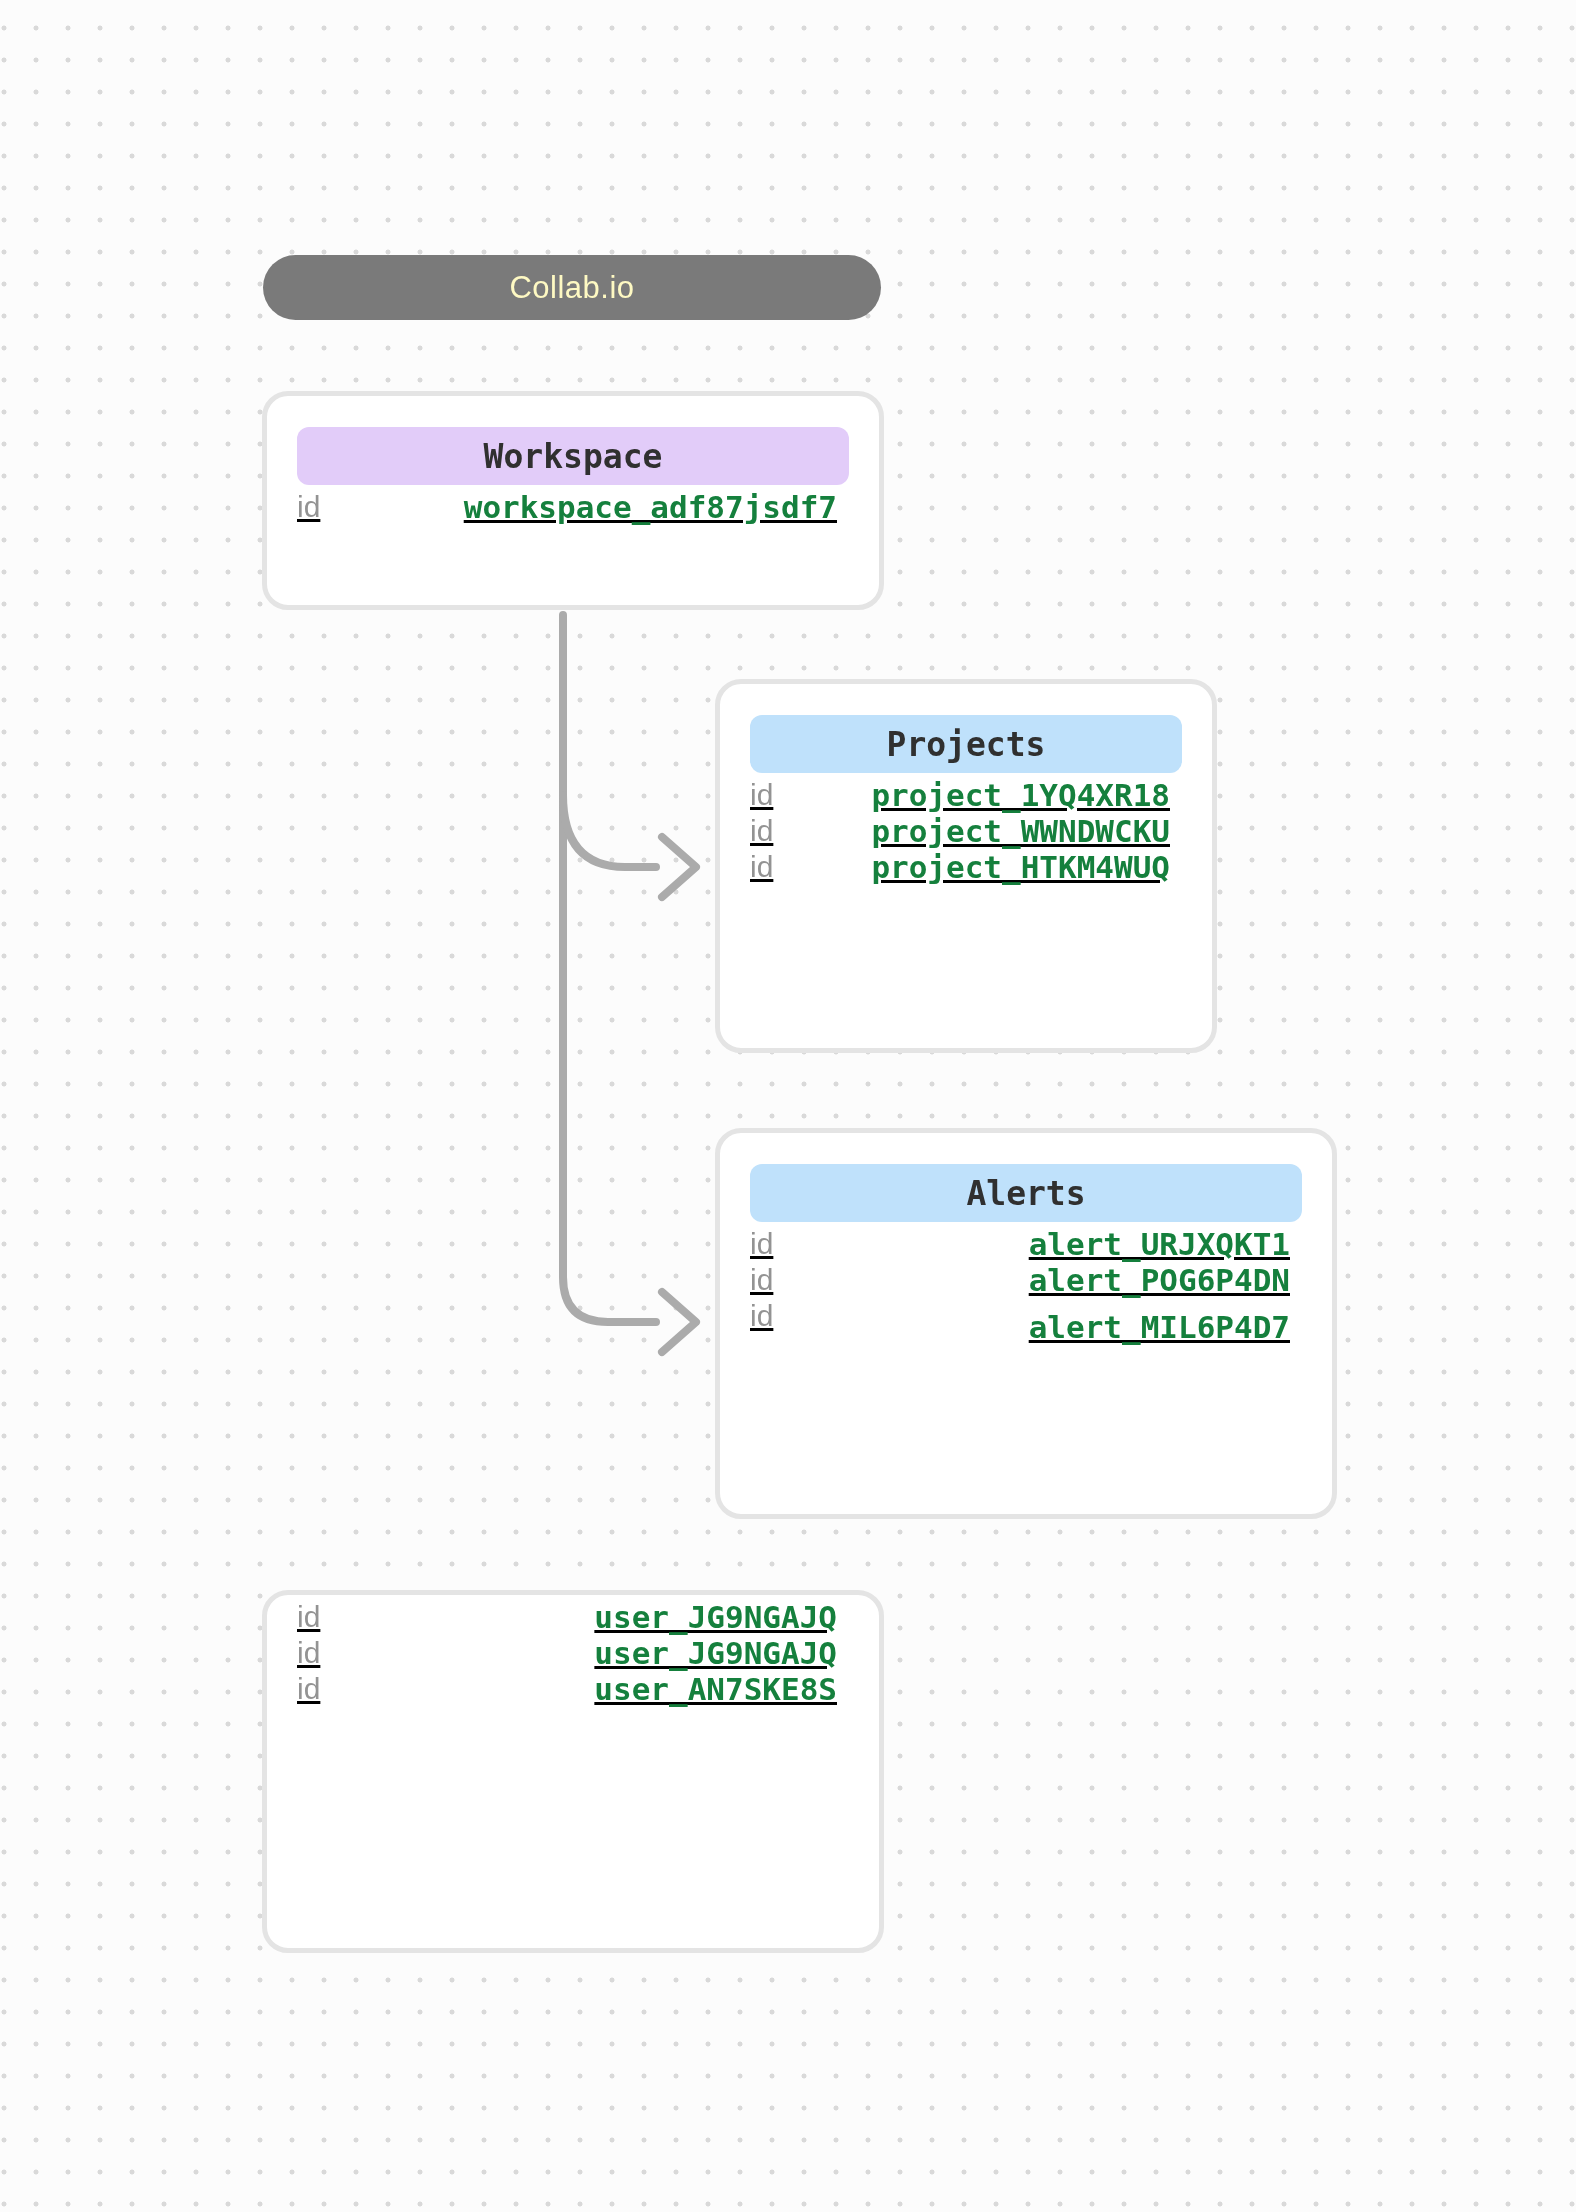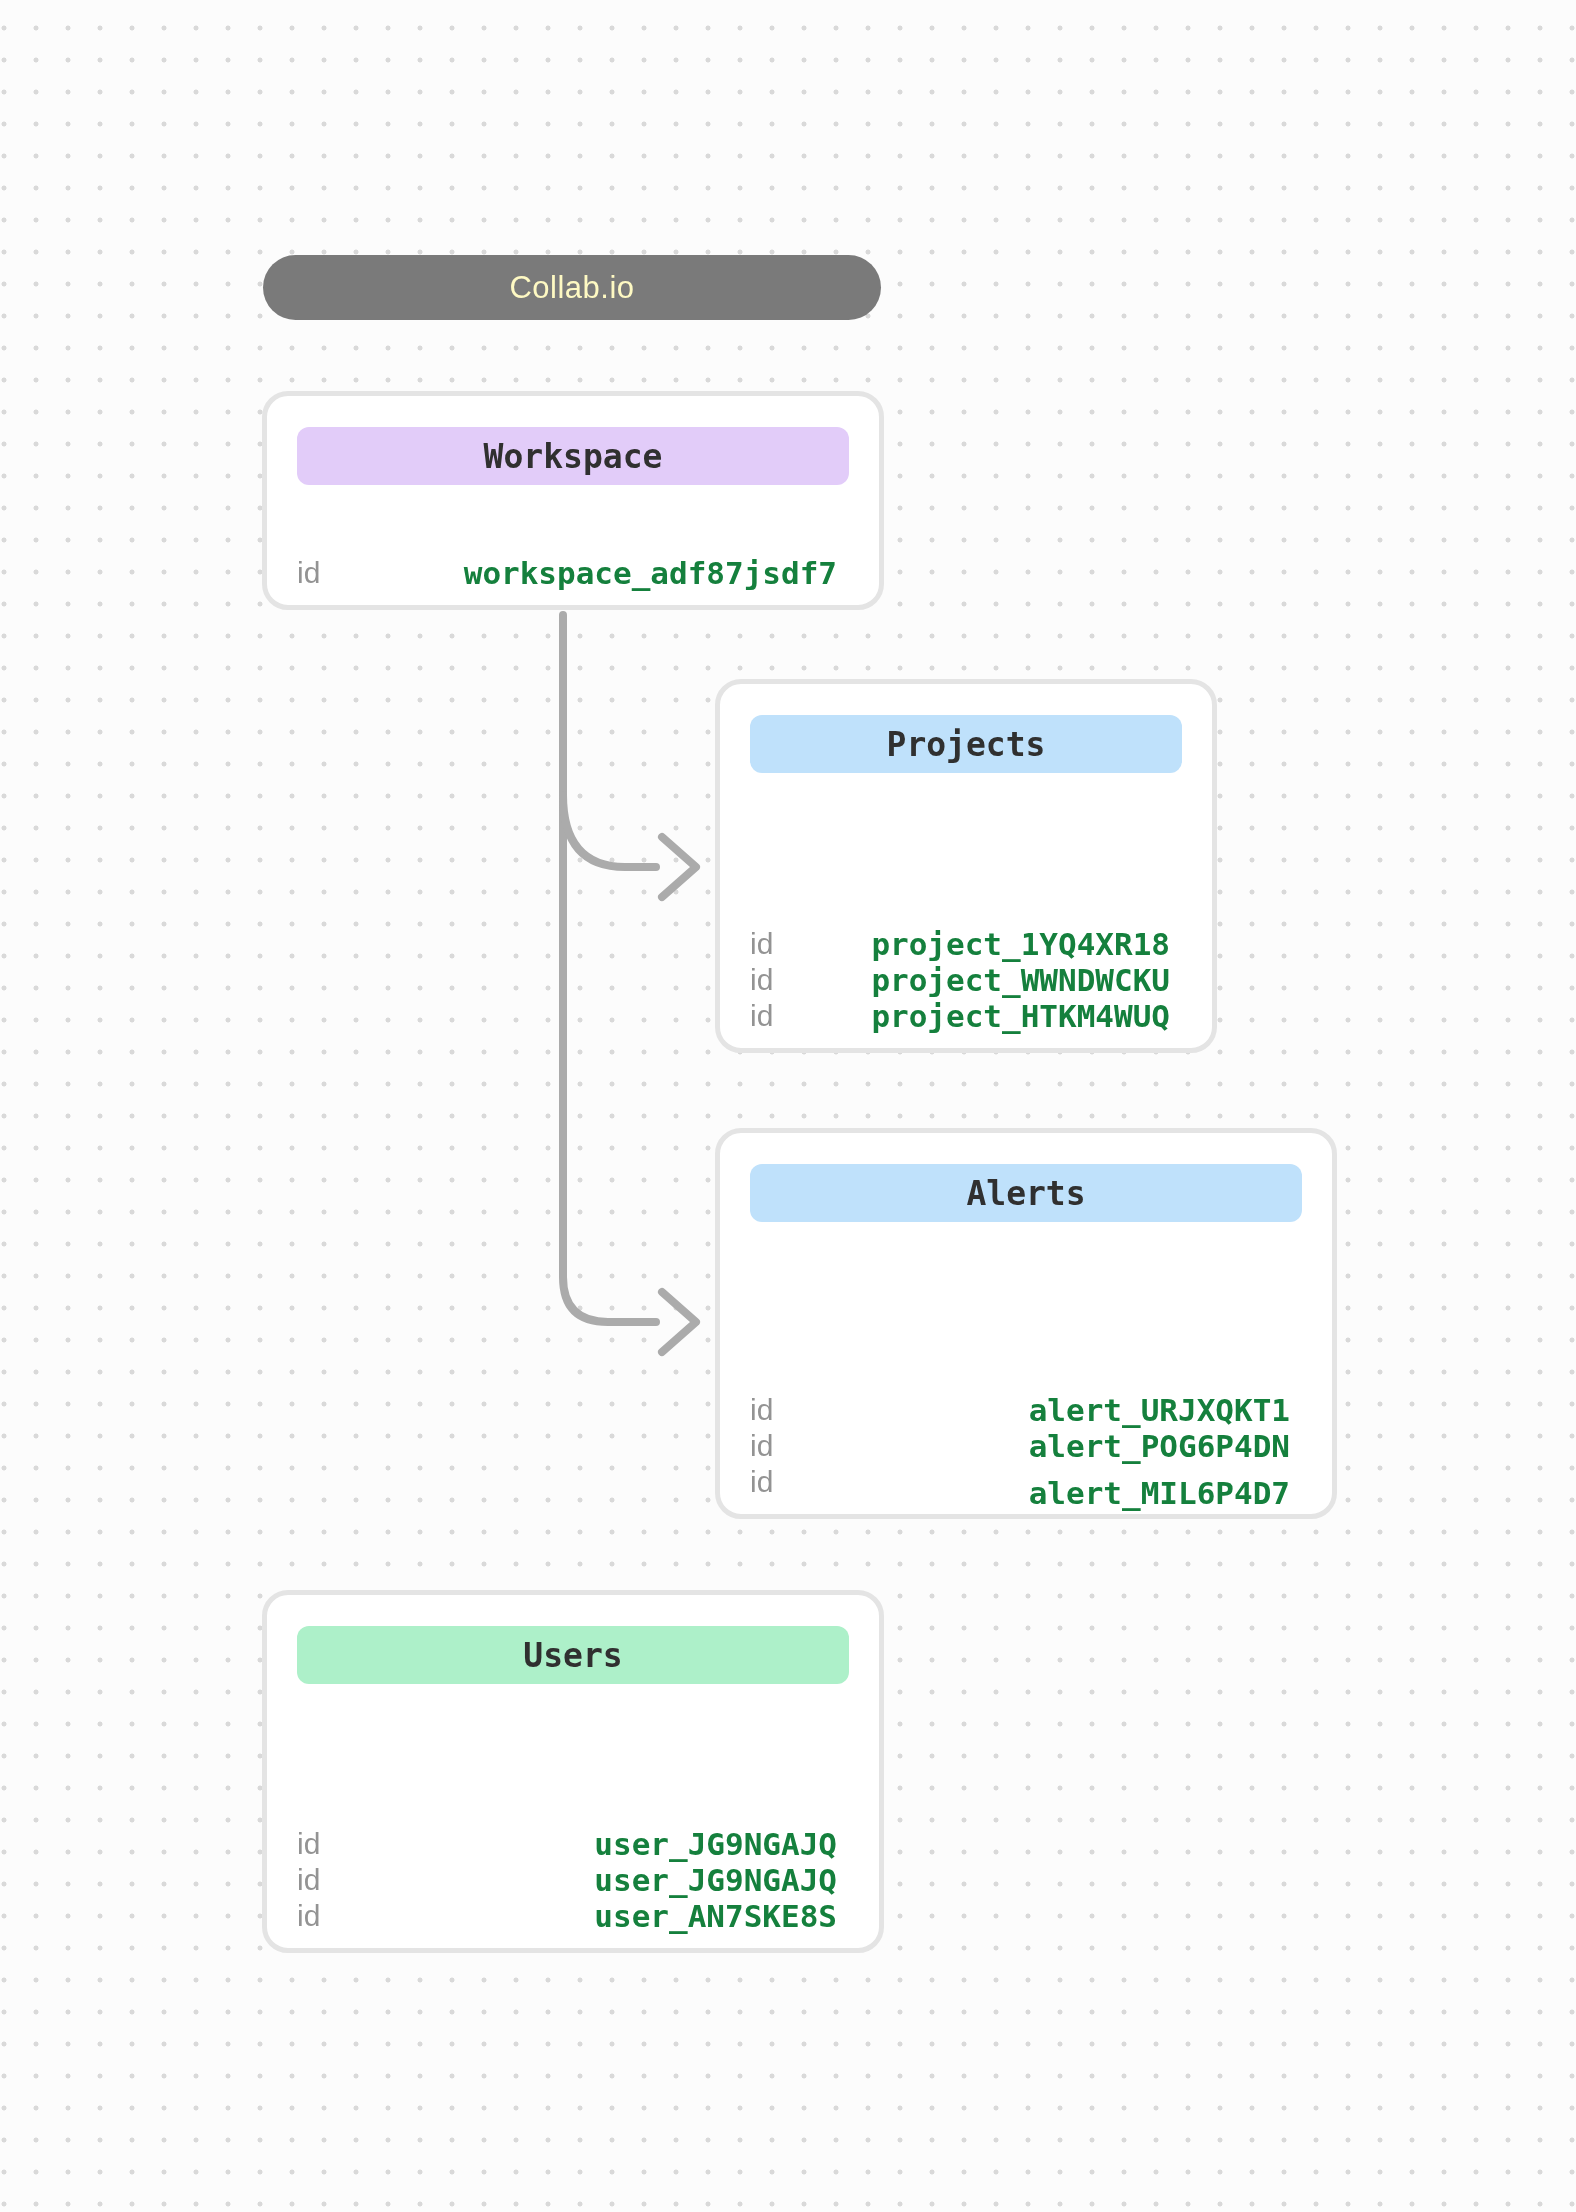--- a/index.html
+++ b/index.html
@@ -55,22 +55,23 @@
     color: #303030;
   }
   .header-purple { background: #e2ccf9; }
   .header-blue   { background: #bfe1fb; }
   .header-green  { background: #adf0c9; }
 
   .card-body {
     flex: 1 1 auto;
     display: flex;
     flex-direction: column;
-    justify-content: flex-end;
-    padding: 14px 0;
+    justify-content: flex-start;
+    padding: 4px 0;
+    text-decoration: underline;
   }
   .row {
     display: flex;
     align-items: center;
     justify-content: space-between;
     padding: 0 42px 0 30px;
   }
   .row-label {
     color: #939393;
     font-size: 30px;
@@ -153,23 +154,20 @@
       <span class="row-value">alert_POG6P4DN</span>
     </div>
     <div class="row">
       <span class="row-label">id</span>
       <span class="row-value value-offset-down">alert_MIL6P4D7</span>
     </div>
   </div>
 </div>
 
 <div class="card card-users">
-  <div class="card-header header-green">
-    <span>Users</span>
-  </div>
   <div class="card-body">
     <div class="row">
       <span class="row-label">id</span>
       <span class="row-value">user_JG9NGAJQ</span>
     </div>
     <div class="row">
       <span class="row-label">id</span>
       <span class="row-value">user_JG9NGAJQ</span>
     </div>
     <div class="row">

